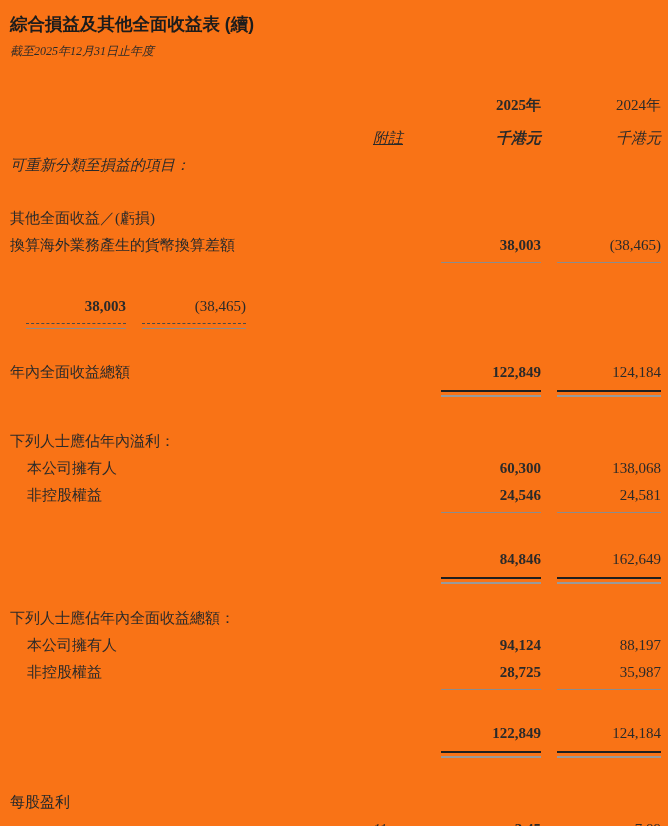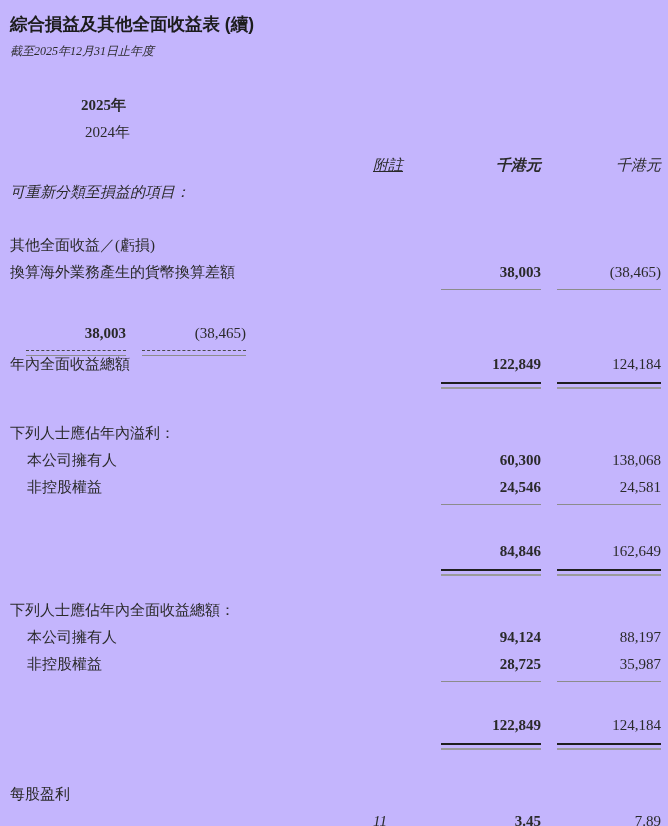--- a/index.html
+++ b/index.html
@@ -1,19 +1,19 @@
 <!DOCTYPE html>
 <html><head>
 <meta charset="utf-8">
 <style>
   html,body{margin:0;padding:0;background:#ffffff;}
   .page{
     position:relative;
     width:668px;height:826px;
-    background:#c4b5fd;
+    background:#f97316;
     box-sizing:border-box;
     padding:12px 7px 0 10px;
     overflow:hidden;
     color:#2a2a2a;
     font-family:"Liberation Serif", serif;
     font-size:15px;
   }
   .doc-title{
     font-family:"Liberation Sans", sans-serif;
     font-weight:bold;
@@ -47,21 +47,21 @@
   .c-v1, .c-v2{
     flex:0 0 auto;
     text-align:right;
     position:relative;
   }
   .c-v1{width:100px; margin-left:16px; font-weight:bold;}
   .c-v2{width:104px; margin-left:16px;}
   .hdr .c-v1{font-weight:bold;}
   .hdr-unit .c-v1{font-style:italic;}
   .hdr-unit .c-v2{font-style:italic;}
-  .hdr-year{margin-top:0;flex-direction:column;}
+  .hdr-year{margin-top:0;}
   .hdr-unit{margin-top:6px;}
 
   
   .u-single .c-v1, .u-single .c-v2{
     padding-bottom:3px;
     border-bottom:1.5px solid #8c8c8c;
   }
   .u-dashd .c-v1, .u-dashd .c-v2{
     padding-bottom:3px;
     border-bottom:1.5px dashed #4a4a4a;
@@ -79,21 +79,21 @@
     content:"";
     position:absolute; left:0; right:0; bottom:-7px;
     border-bottom:2px solid #9a9a9a;
   }
 
   
   .mt-26{margin-top:26px;}
   .mt-30{margin-top:30px;}
   .mt-33{margin-top:33px;}
   .mt-34{margin-top:26px;}
-  .mt-35{}
+  .mt-35{margin-top:35px;}
   .mt-36{margin-top:36px;}
 </style>
 </head>
 <body>
 
 <div class="page">
 
   <div class="doc-title">綜合損益及其他全面收益表 (續)</div>
   <div class="doc-subtitle">截至2025年12月31日止年度</div>
 

